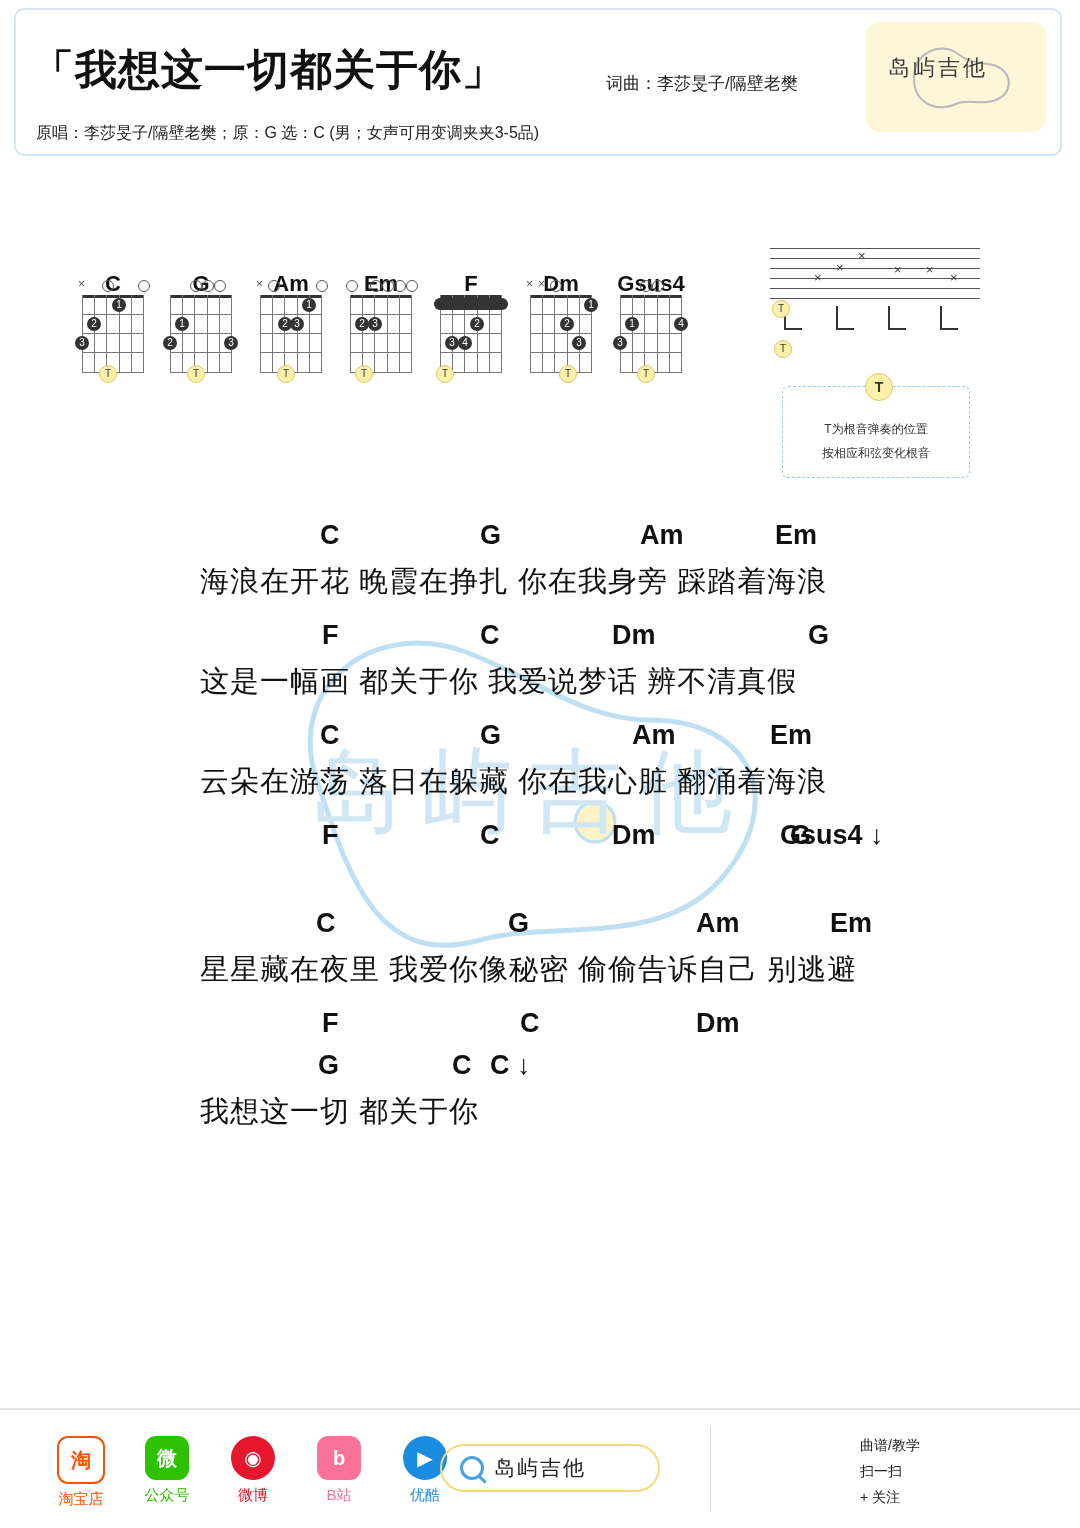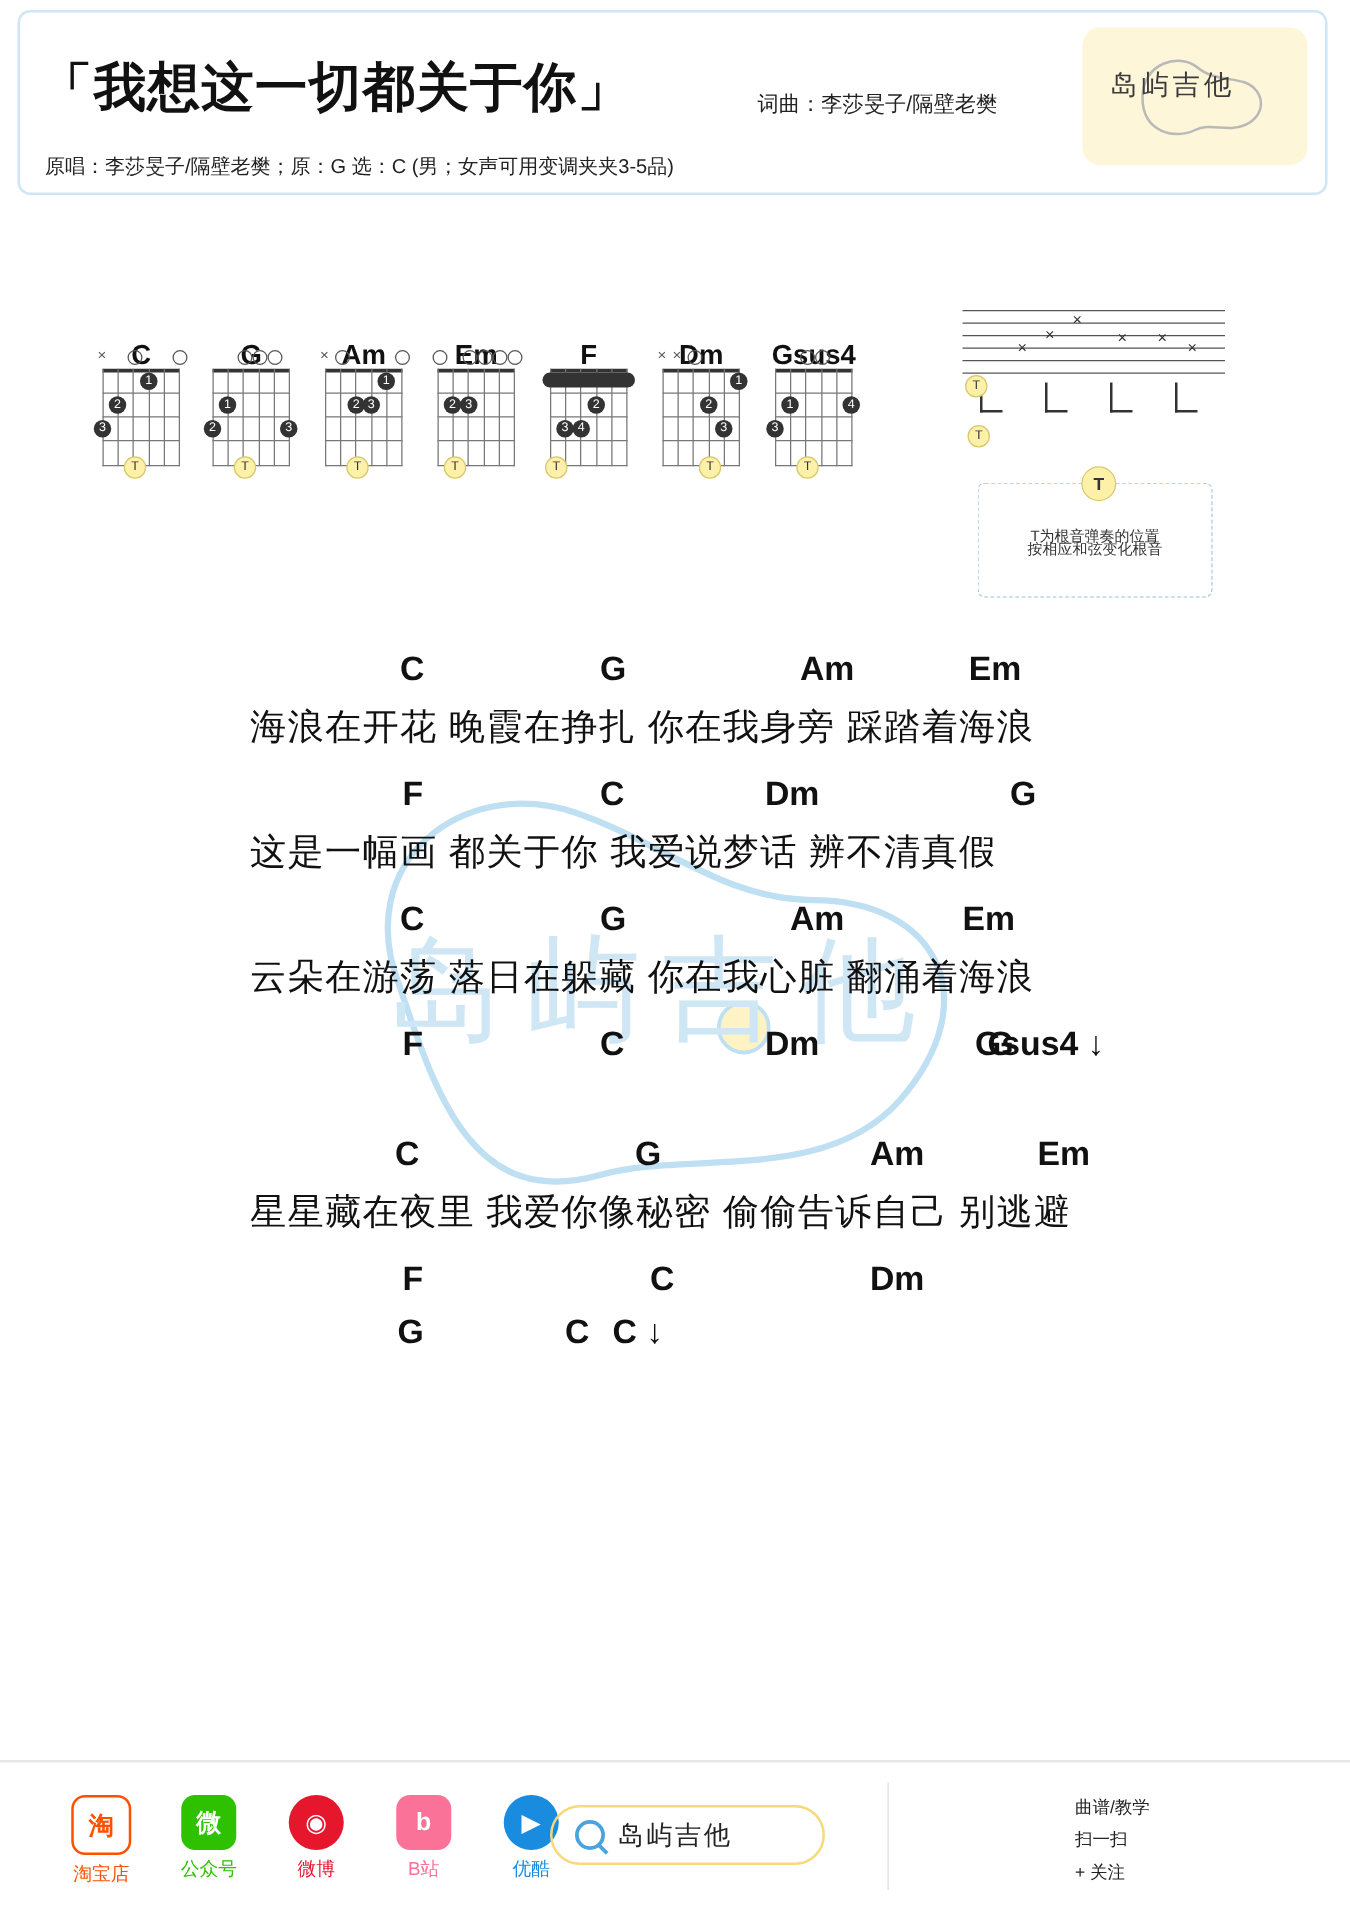--- a/index.html
+++ b/index.html
@@ -80,21 +80,21 @@
   .note-box{
     position:absolute;left:782px;top:386px;width:186px;height:90px;
     border:1px dashed #9cc7e8;border-radius:6px;background:#fff;
   }
   .note-t{
     position:absolute;left:82px;top:-14px;width:26px;height:26px;border-radius:50%;
     background:#fdf0a8;border:1px solid #d9c96a;color:#333;
     font-size:14px;line-height:26px;text-align:center;font-weight:bold;
   }
   .note-l1{position:absolute;left:0;top:34px;width:186px;text-align:center;font-size:12px;color:#333;}
-  .note-l2{position:absolute;left:0;top:44px;width:186px;text-align:center;font-size:12px;color:#333;}
+  .note-l2{position:absolute;left:0;top:58px;width:186px;text-align:center;font-size:12px;color:#333;}
   
   .watermark{
     position:absolute;left:250px;top:600px;width:560px;height:380px;
     pointer-events:none;
   }
   .wm-text{
     position:absolute;left:40px;top:130px;width:480px;text-align:center;
     font-size:92px;color:#cfe6f5;letter-spacing:18px;
     font-family:"Liberation Serif",serif;
   }
@@ -412,20 +412,21 @@
       <span style="left:322px;">F</span>
       <span style="left:520px;">C</span>
       <span style="left:696px;">Dm</span>
     </div>
 
     <div class="chordline">
       <span style="left:318px;">G</span>
       <span style="left:452px;">C</span>
       <span style="left:490px;">C ↓</span>
     </div>
+    <div class="textline">我想这一切 都关于你</div>
   </div>
 </div>
 
 <div class="footer">
   <div class="footline"></div>
 
   <div class="ficon" style="left:38px;">
     <div class="fcircle" style="background:#fff;border:2px solid #ff5000;color:#ff5000;">淘</div>
     <div class="flabel" style="color:#ff5000;">淘宝店</div>
   </div>

